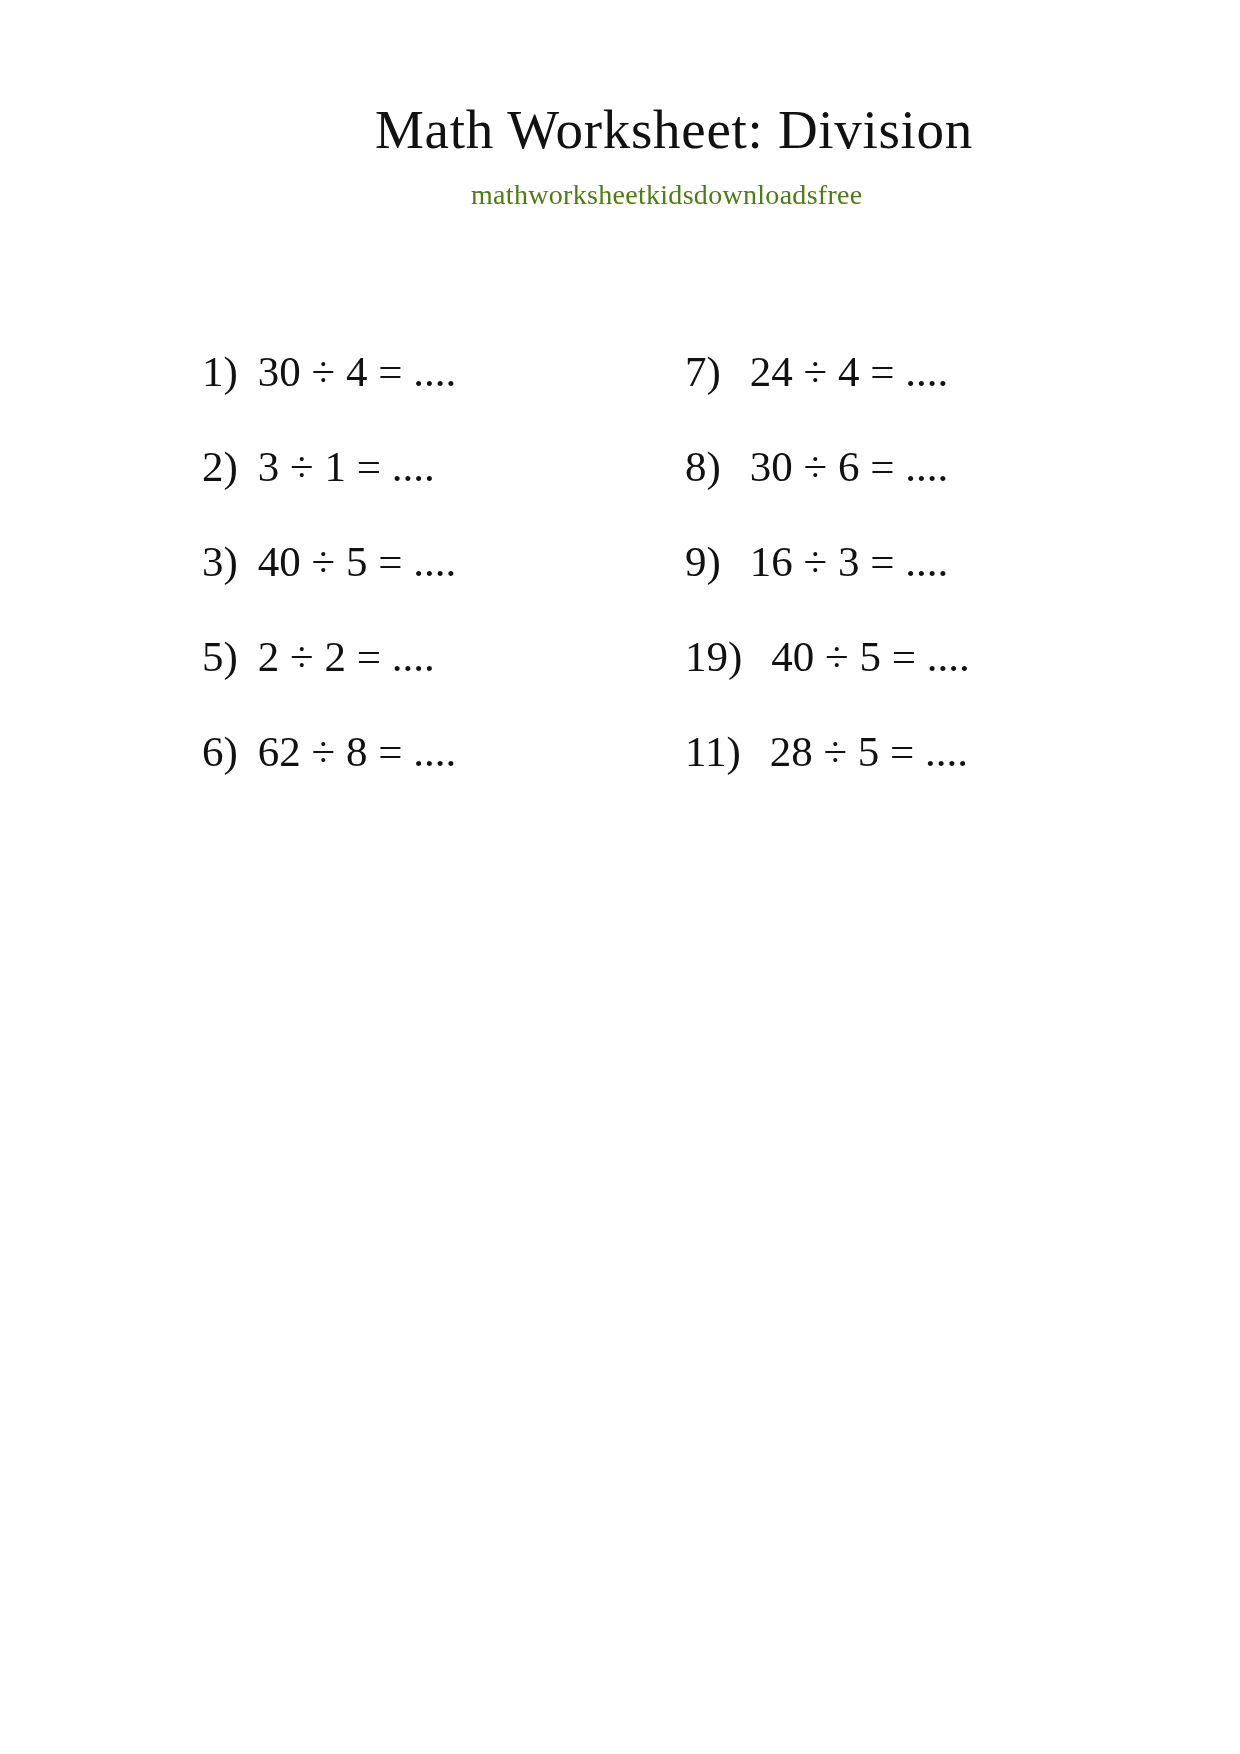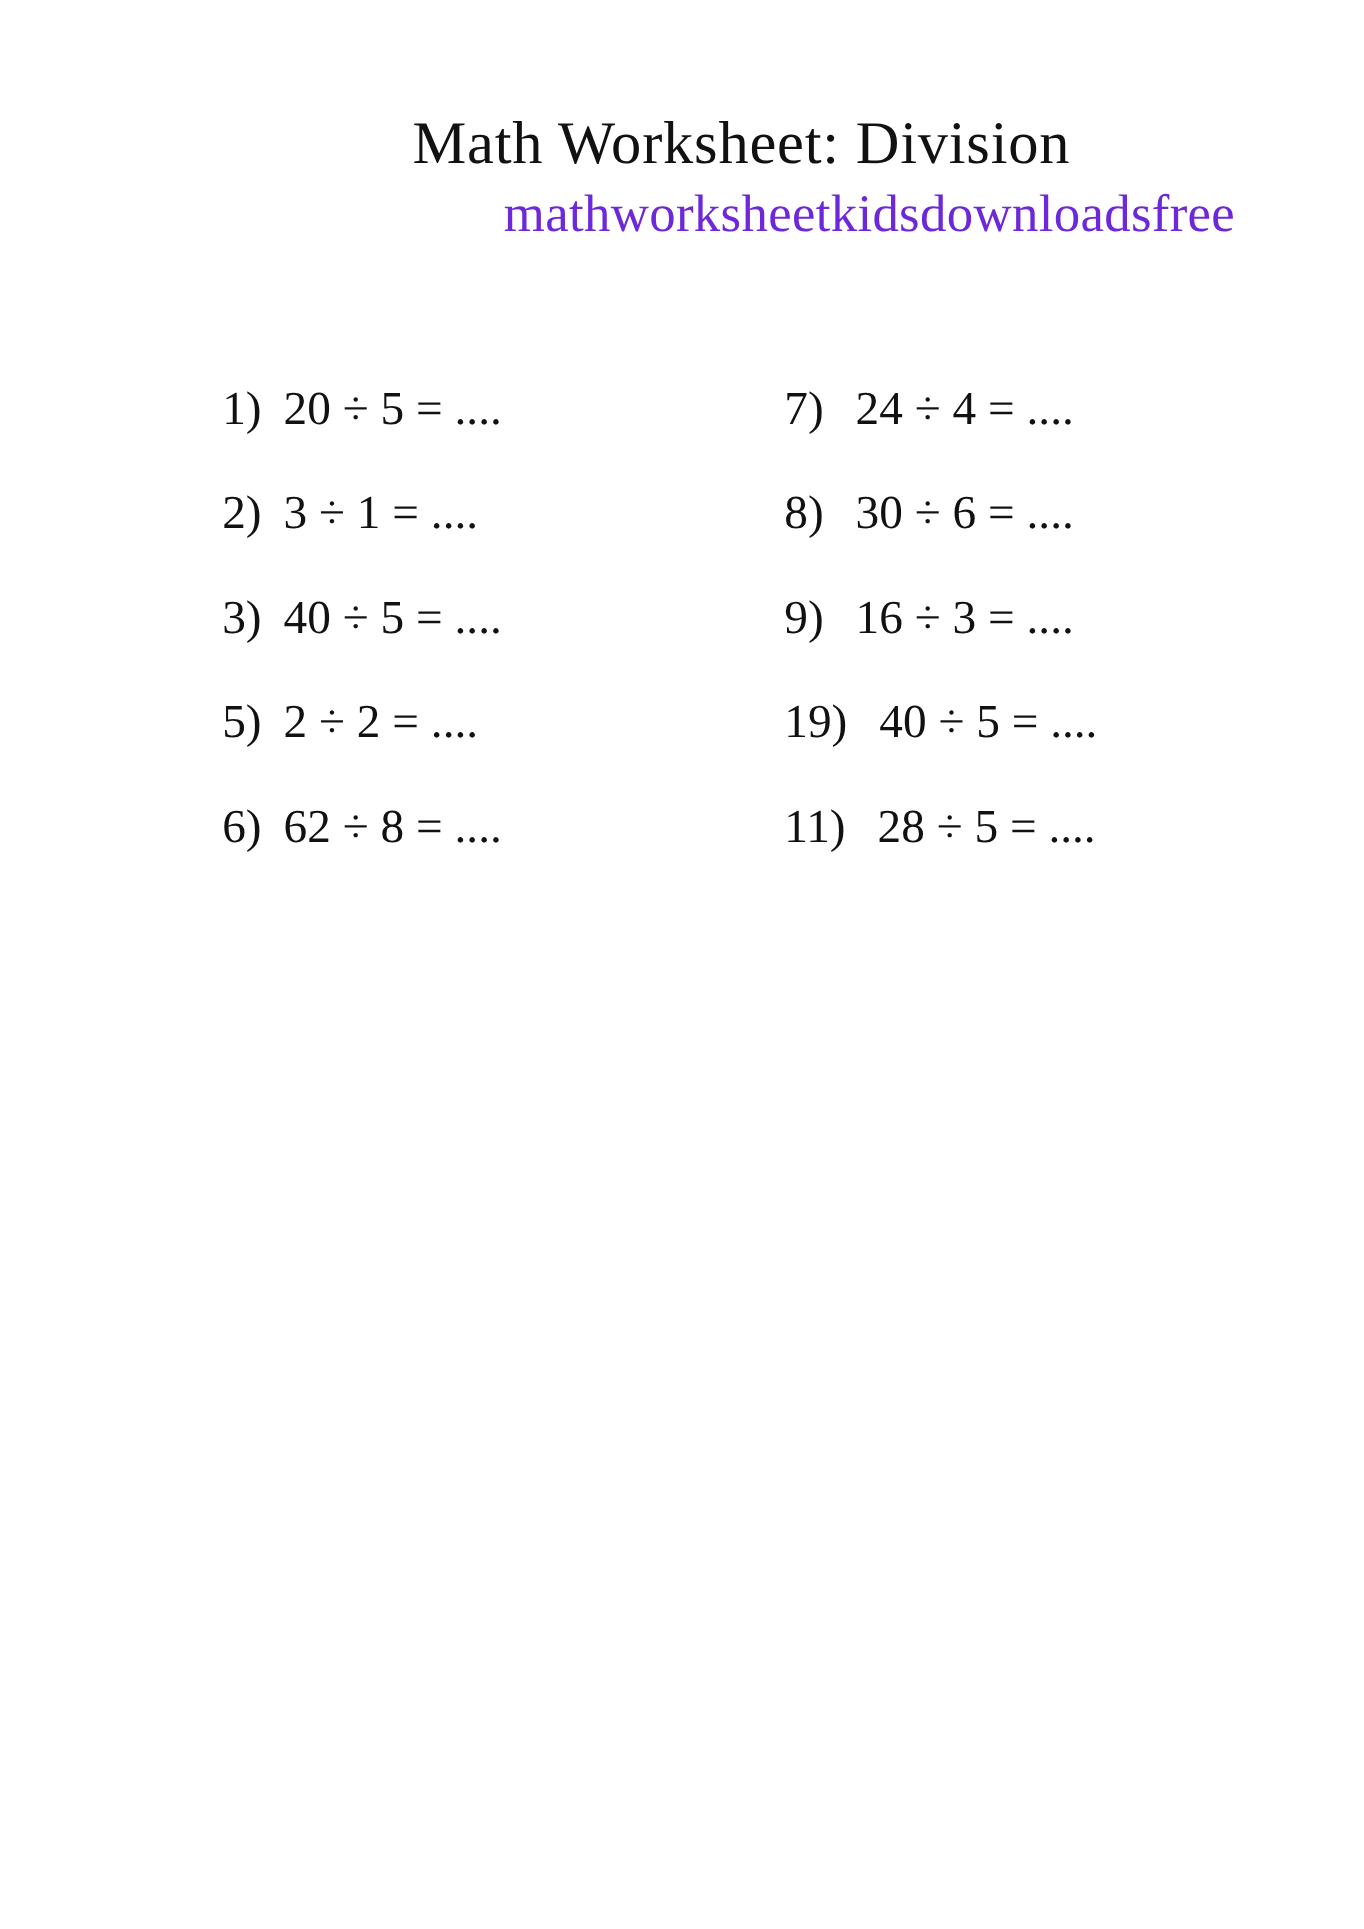--- a/index.html
+++ b/index.html
@@ -21,55 +21,55 @@
     left: 375px;
     top: 102px;
     font-size: 55px;
     line-height: 55px;
     letter-spacing: 0.7px;
     color: #111111;
     white-space: nowrap;
   }
   .subtitle {
     position: absolute;
-    left: 458px;
+    left: 471px;
     top: 173px;
-    font-size: 48px;
+    font-size: 28px;
     line-height: 44px;
     letter-spacing: 0.3px;
-    color: #6d28d9;
+    color: #4d7c0f;
     white-space: nowrap;
   }
   .col {
     position: absolute;
     top: 324px;
   }
   .col-left  { left: 202px; }
-  .col-right { left: 713px; }
+  .col-right { left: 685px; }
   .row {
     height: 95px;
     line-height: 95px;
     font-size: 43px;
     white-space: nowrap;
   }
   .plabel { display: inline-block; }
   .pexpr  { display: inline-block; margin-left: 20px; }
   .col-right .pexpr { margin-left: 29px; }
 </style>
 </head>
 <body>
 
 <div class="page">
 
   <div class="title">Math Worksheet: Division</div>
   <div class="subtitle">mathworksheetkidsdownloadsfree</div>
 
   <div class="col col-left">
     <div class="row">
-      <span class="plabel">1)</span><span class="pexpr">20 ÷ 5 = ....</span>
+      <span class="plabel">1)</span><span class="pexpr">30 ÷ 4 = ....</span>
     </div>
     <div class="row">
       <span class="plabel">2)</span><span class="pexpr">3 ÷ 1 = ....</span>
     </div>
     <div class="row">
       <span class="plabel">3)</span><span class="pexpr">40 ÷ 5 = ....</span>
     </div>
     <div class="row">
       <span class="plabel">5)</span><span class="pexpr">2 ÷ 2 = ....</span>
     </div>

